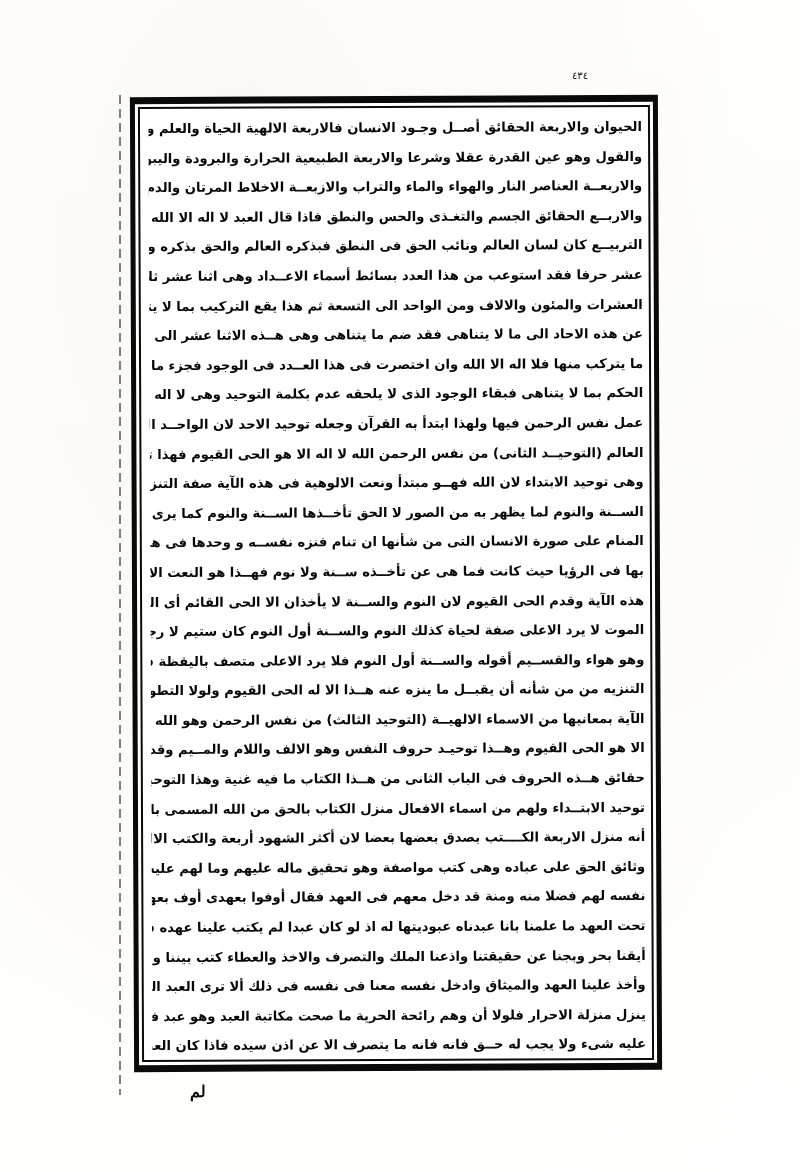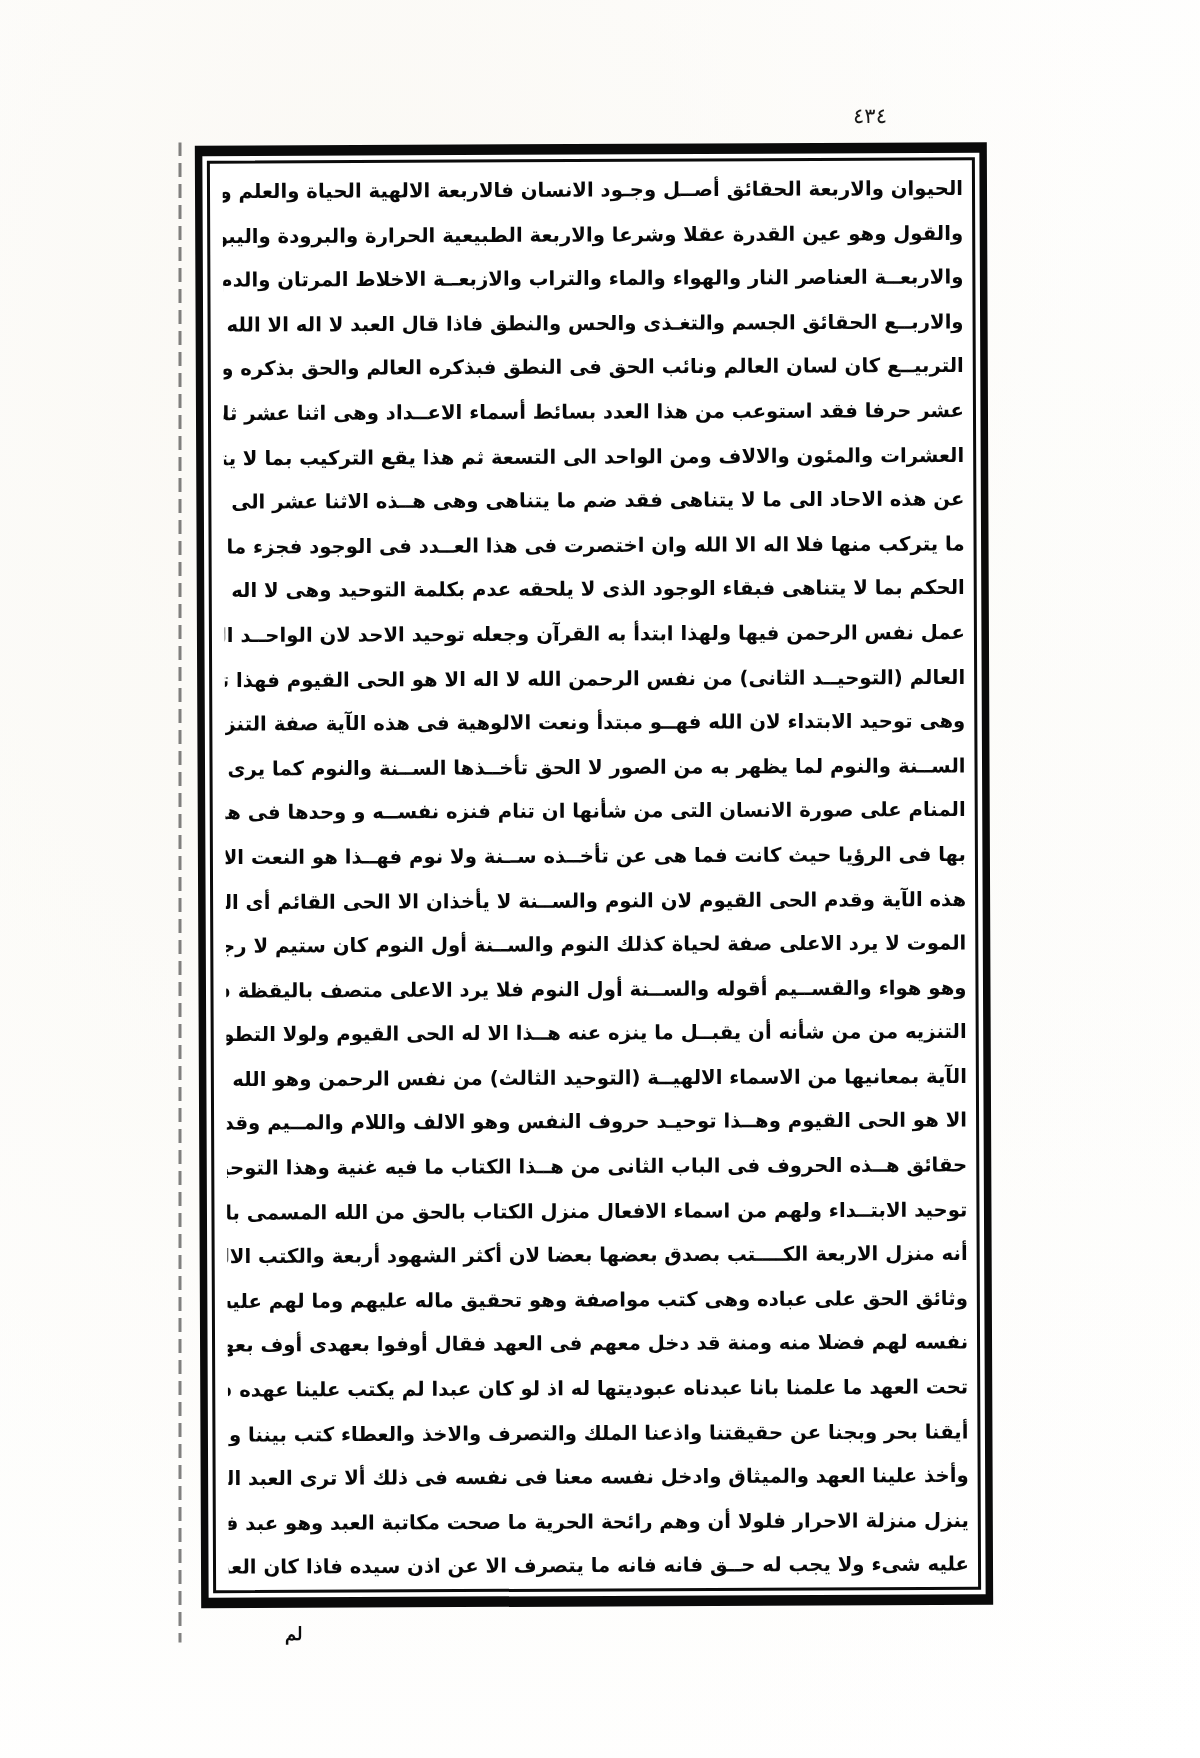--- a/index.html
+++ b/index.html
@@ -46,21 +46,21 @@
   }
 
   
   .folio {
     position: absolute;
     top: 70px;
     left: 540px;
     width: 80px;
     text-align: center;
     font-family: "DejaVu Sans", sans-serif;
-    font-size: 14px;
+    font-size: 10px;
     letter-spacing: 1px;
     color: #171717;
     direction: rtl;
   }
 
   
   .frame {
     position: absolute;
     left: 132px;
     top: 96px;
@@ -122,21 +122,21 @@
   .line.has-heading {
     letter-spacing: -0.1px;
   }
 
   
   .catchword {
     position: absolute;
     left: 190px;
     top: 1082px;
     font-family: Liberation Serif, serif;
-    font-size: 12px;
+    font-size: 16px;
     font-weight: 700;
     color: #0b0b0b;
     direction: rtl;
   }
 </style>
 </head>
 <body>
 
 <div class="page">
 

